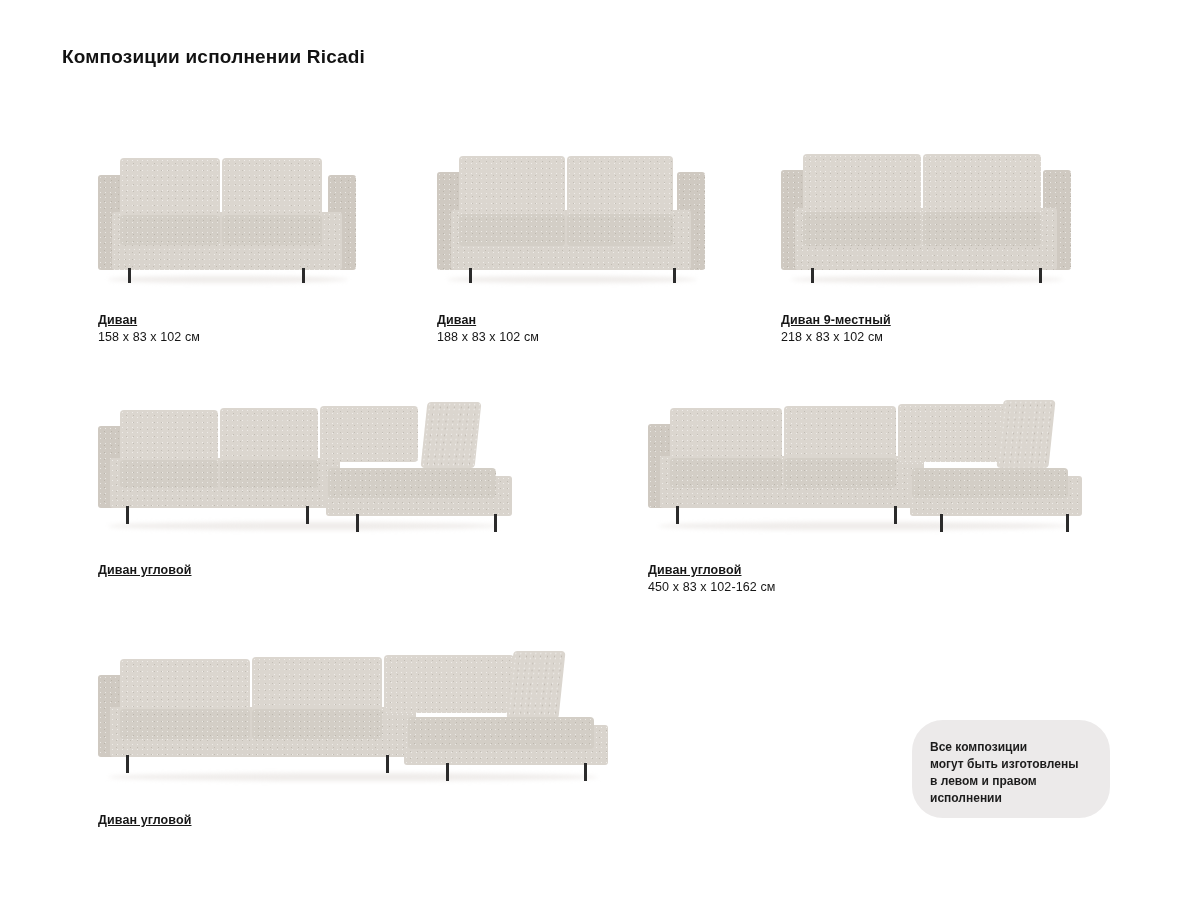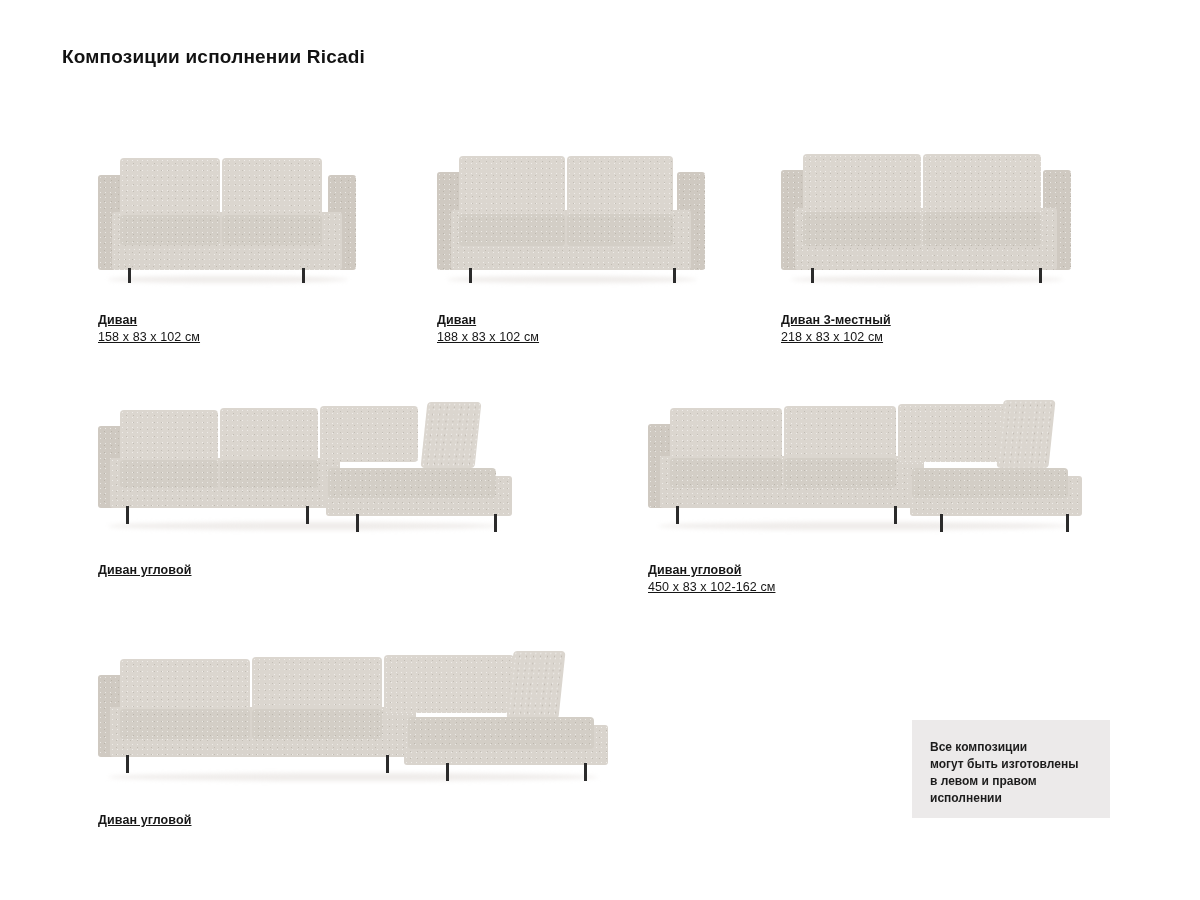--- a/index.html
+++ b/index.html
@@ -43,21 +43,20 @@
     letter-spacing: 0.1px;
   }
   .item .caption .name {
     font-weight: bold;
     display: block;
     text-decoration: underline;
   }
   .item .caption .dims {
     font-weight: normal;
     display: block;
-    text-decoration: underline;
   }
 
   .sofa {
     position: relative;
   }
 
   
   .body-main {
     position: absolute;
     background: #d9d4cd;
@@ -102,20 +101,21 @@
   }
 
   
   .note-box {
     position: absolute;
     left: 912px;
     top: 720px;
     width: 198px;
     height: 98px;
     background: #eceaea;
+    border-radius: 31px;
   }
   .note-box .note-text {
     position: absolute;
     left: 18px;
     top: 19px;
     font-size: 12px;
     line-height: 17px;
     font-weight: bold;
     color: #1c1c1c;
     white-space: pre-line;
@@ -222,21 +222,21 @@
       <div class="seat" style="left:22px; top:62px; width:118px; height:34px;">
           <div class="noise"></div>
         </div>
       <div class="seat" style="left:142px; top:62px; width:118px; height:34px;">
           <div class="noise"></div>
         </div>
       <div class="leg" style="left:30px; top:118px; height:15px;"></div>
       <div class="leg" style="left:258px; top:118px; height:15px;"></div>
     </div>
     <div class="caption" style="margin-top:22px;">
-      <span class="name">Диван 3-местный</span>
+      <span class="name">Диван 9-местный</span>
       <span class="dims">218 x 83 x 102 см</span>
     </div>
   </div>
 
   <div class="item" style="left:98px; top:380px; width:420px;">
     <div class="sofa" style="width:410px; height:160px;">
       <div class="shadow" style="left:10px; top:142px; width:390px; height:8px;"></div>
 
       <div class="arm" style="left:0px; top:46px; width:26px; height:82px;">
           <div class="noise"></div>

